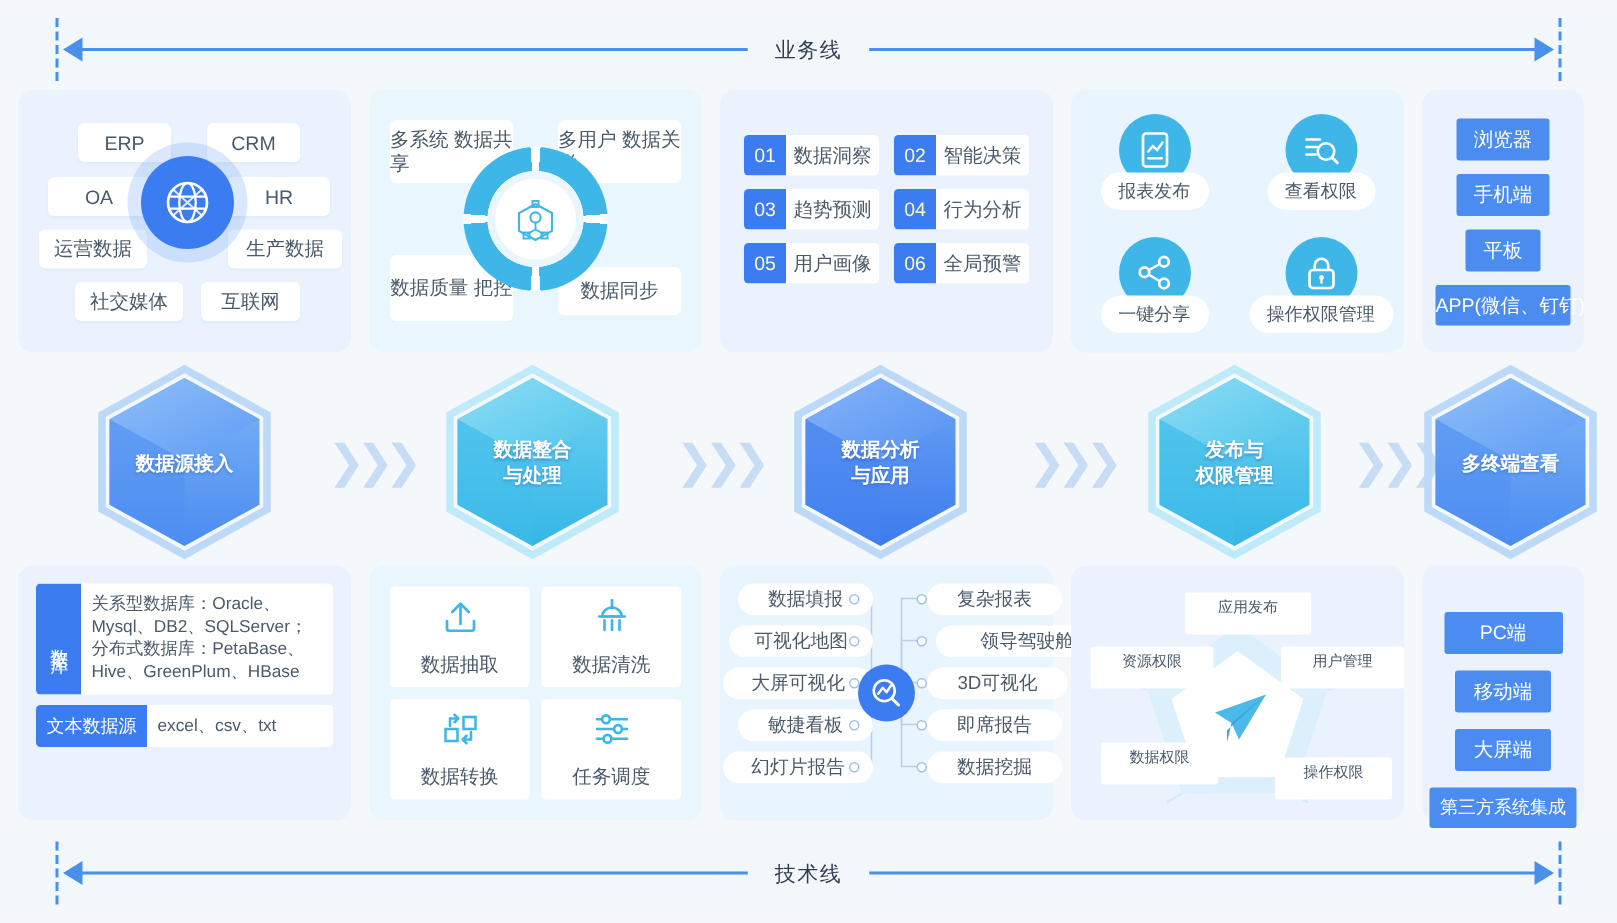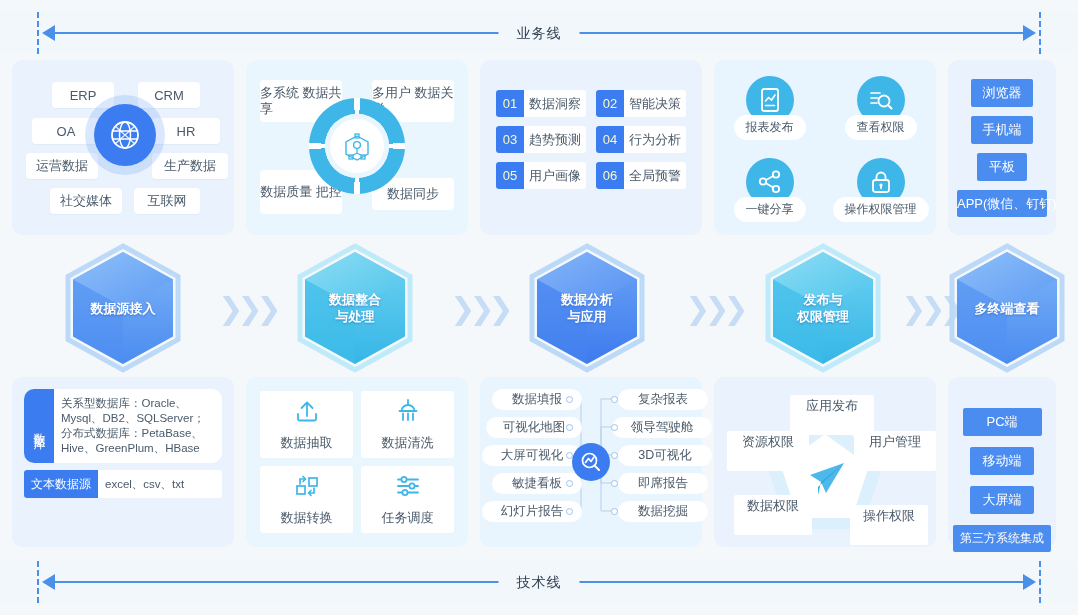--- a/index.html
+++ b/index.html
@@ -210,21 +210,21 @@
     background:#3b7df0;color:#fff;font-size:12px;
     display:flex;align-items:center;justify-content:center;
     text-align:center;flex:none;
   }
   .dbrow .v{
     flex:1;display:flex;align-items:center;
     font-size:11.5px;color:#4a5a6a;line-height:15px;
     padding:5px 7px;
   }
   .dbrow.r1 .k{width:30px;writing-mode:vertical-rl;letter-spacing:2px;padding:0;}
-  .dbrow.r1{height:74px;border-radius:10px;}
+  .dbrow.r1{height:74px;}
   .dbrow.r2 .k,.dbrow.r3 .k{width:74px;}
   .dbrow.r2{height:28px;}
   .dbrow.r3{height:44px;}
   .dbbox{position:absolute;left:12px;right:12px;top:12px;}
 
   
   .tile2{
     position:absolute;left:14px;right:14px;top:14px;bottom:14px;
     display:grid;grid-template-columns:1fr 1fr;grid-template-rows:1fr 1fr;
     gap:8px;
@@ -250,21 +250,21 @@
   }
   .mmdot{
     position:absolute;width:5px;height:5px;border-radius:50%;
     background:#fff;border:1px solid #9fc2e8;z-index:2;
   }
 
   
   .pg{position:absolute;inset:0;}
   .pgpill{
     position:absolute;background:#fff;
-    font-size:13px;color:#4a5a6a;height:40px;line-height:22px;
+    font-size:10px;color:#4a5a6a;height:28px;line-height:22px;
     text-align:center;white-space:nowrap;padding:0 7px;border-radius:2px;
     z-index:3;
   }
 
   
   .tagcol2{
     position:absolute;inset:0;
     display:flex;flex-direction:column;align-items:center;
     justify-content:center;gap:11px;
   }
@@ -638,21 +638,21 @@
         <div class="mmpill" style="left:2px;top:68px;width:84px;">大屏可视化</div>
         <div class="mmdot" style="left:86px;top:75px;"></div>
         <div class="mmpill" style="left:12px;top:96px;width:74px;">敏捷看板</div>
         <div class="mmdot" style="left:86px;top:103px;"></div>
         <div class="mmpill" style="left:2px;top:124px;width:84px;">幻灯片报告</div>
         <div class="mmdot" style="left:86px;top:131px;"></div>
 
         <div class="mmdot" style="left:131px;top:19px;"></div>
         <div class="mmpill" style="left:138px;top:12px;width:74px;">复杂报表</div>
         <div class="mmdot" style="left:131px;top:47px;"></div>
-        <div class="mmpill" style="left:132px;top:40px;width:84px;">领导驾驶舱</div>
+        <div class="mmpill" style="left:144px;top:40px;width:84px;text-align:right;">领导驾驶舱</div>
         <div class="mmdot" style="left:131px;top:75px;"></div>
         <div class="mmpill" style="left:138px;top:68px;width:78px;">3D可视化</div>
         <div class="mmdot" style="left:131px;top:103px;"></div>
         <div class="mmpill" style="left:138px;top:96px;width:74px;">即席报告</div>
         <div class="mmdot" style="left:131px;top:131px;"></div>
         <div class="mmpill" style="left:138px;top:124px;width:74px;">数据挖掘</div>
 
         <div class="mmhub" style="top:85px;">
           <svg width="22" height="22" viewBox="0 0 22 22">
             <circle cx="9.5" cy="9.5" r="7" fill="none" stroke="#fff" stroke-width="1.7"></circle>

